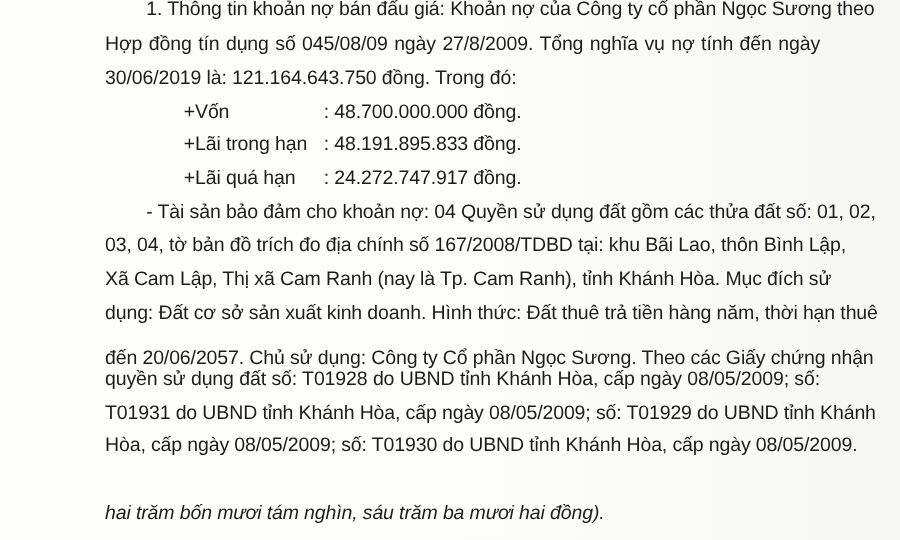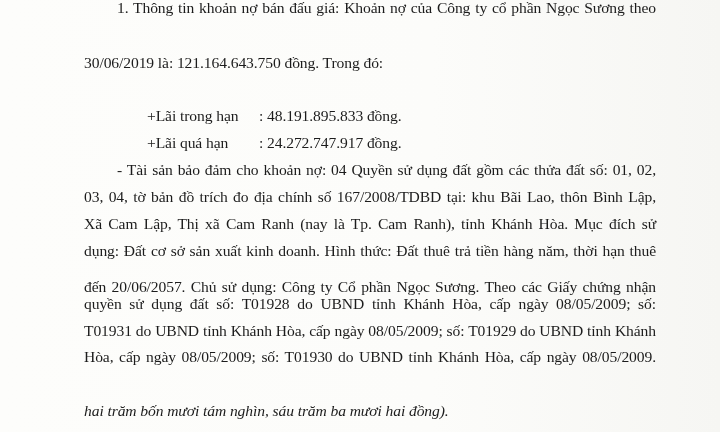--- a/index.html
+++ b/index.html
@@ -8,21 +8,21 @@
       width: 720px;
       height: 432px;
       overflow: hidden;
       background: #fbfbf9;
     }
     .page {
       position: relative;
       width: 720px;
       height: 432px;
       background: linear-gradient(90deg, #fdfdfb 0%, #fcfcfa 60%, #f6f6f3 100%);
-      font-family: Liberation Serif, serif;
+      font-family: Liberation Sans, sans-serif;
       color: #1c1c1c;
       font-size: 15.6px;
       letter-spacing: -0.1px;
     }
     .line {
       position: absolute;
       left: 84px;
       width: 572px;
       height: 22px;
       line-height: 22px;
@@ -36,22 +36,26 @@
     .sub { left: 147px; width: auto; }
     .sub .lbl { display: inline-block; width: 112px; }
     .ital { font-style: italic; }
   </style>
 </head>
 <body>
 
 <div class="page">
 
   <div class="line just indent" style="top:-3px;">1. Thông tin khoản nợ bán đấu giá: Khoản nợ của Công ty cổ phần Ngọc Sương theo</div>
+  <div class="line just" style="top:25px;">Hợp đồng tín dụng số 045/08/09 ngày 27/8/2009. Tổng nghĩa vụ nợ tính đến ngày</div>
   <div class="line" style="top:52px;">30/06/2019 là: 121.164.643.750 đồng. Trong đó:</div>
 
+  <div class="line sub" style="top:79px;">
+    <span class="lbl">+Vốn</span><span>: 48.700.000.000 đồng.</span>
+  </div>
   <div class="line sub" style="top:105px;">
     <span class="lbl">+Lãi trong hạn</span><span>: 48.191.895.833 đồng.</span>
   </div>
   <div class="line sub" style="top:132px;">
     <span class="lbl">+Lãi quá hạn</span><span>: 24.272.747.917 đồng.</span>
   </div>
 
   <div class="line just indent bold-lead" style="top:159px;">- Tài sản bảo đảm cho khoản nợ: 04 Quyền sử dụng đất gồm các thửa đất số: 01, 02,</div>
   <div class="line just" style="top:186px;">03, 04, tờ bản đồ trích đo địa chính số 167/2008/TDBD tại: khu Bãi Lao, thôn Bình Lập,</div>
   <div class="line just" style="top:240px;">dụng: Đất cơ sở sản xuất kinh doanh. Hình thức: Đất thuê trả tiền hàng năm, thời hạn thuê</div>

